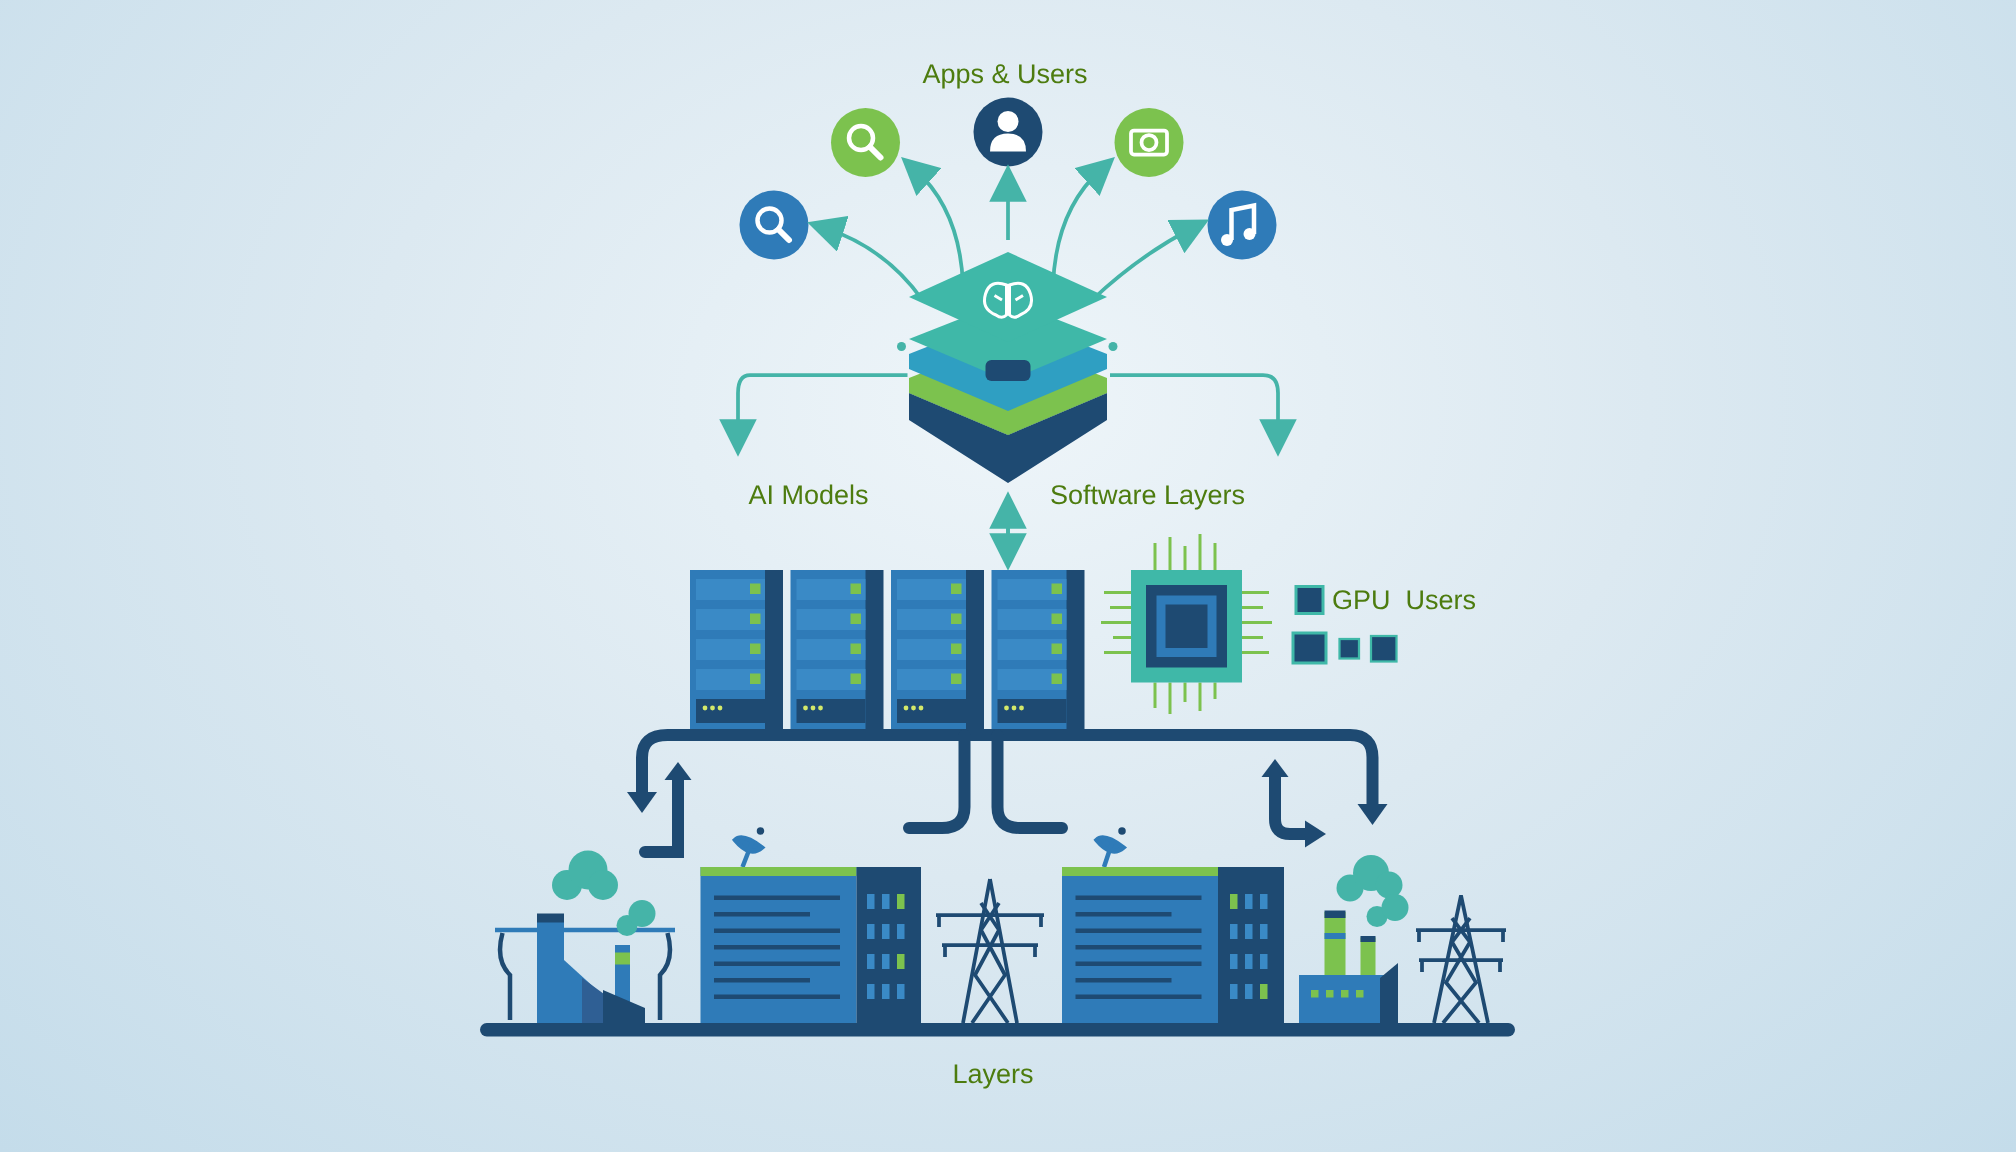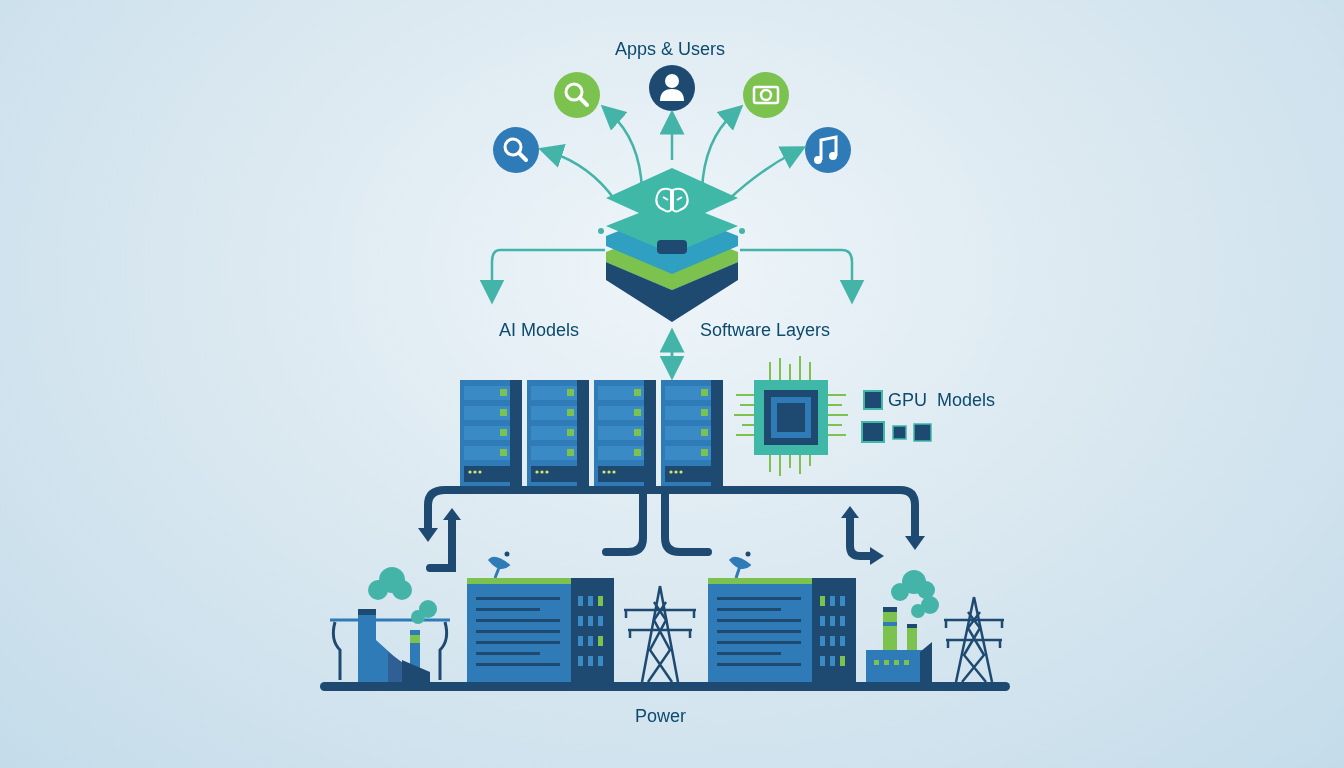--- a/index.html
+++ b/index.html
@@ -1,19 +1,19 @@
 <!DOCTYPE html>
 <html><head>
 <meta charset="utf-8">
 <style>
   html,body{margin:0;padding:0;}
   body{width:1344px;height:768px;overflow:hidden;position:relative;
     background:radial-gradient(ellipse at 50% 35%, #eef5f9 0%, #dce9f1 45%, #c4dcea 100%);
     font-family:"Liberation Sans", sans-serif;color:#1f3d5c;}
-  .label{position:absolute;font-size:18px;color:#0c4a6e;white-space:nowrap;}
+  .label{position:absolute;font-size:18px;color:#4d7c0f;white-space:nowrap;}
   svg{position:absolute;left:0;top:0;}
 </style>
 </head>
 <body>
 
 <svg width="1344" height="768" viewBox="0 0 1344 768">
   <defs>
     <marker id="ah" markerWidth="10" markerHeight="10" refX="5" refY="5" orient="auto">
       <path d="M0,0 L10,5 L0,10 Z" fill="#45b4a8"></path>
     </marker>
@@ -295,14 +295,14 @@
     <path d="M974,597 L956,682 M974,597 L992,682"></path>
     <path d="M968,612 L980,628 L964,655 L986,682 M980,612 L968,628 L984,655 L962,682"></path>
     <path d="M944,620 L1004,620 M946,640 L1002,640"></path>
     <path d="M946,620 L946,628 M1002,620 L1002,628 M948,640 L948,648 M1000,640 L1000,648"></path>
   </g>
 </svg>
 
 <div class="label" style="left:615px;top:39px;">Apps &amp; Users</div>
 <div class="label" style="left:499px;top:320px;text-align:right;">AI Models</div>
 <div class="label" style="left:700px;top:320px;">Software Layers</div>
-<div class="label" style="left:888px;top:390px;white-space:pre;">GPU  Models</div>
-<div class="label" style="left:635px;top:706px;">Power</div>
+<div class="label" style="left:888px;top:390px;white-space:pre;">GPU  Users</div>
+<div class="label" style="left:635px;top:706px;">Layers</div>
 
 </body></html>

